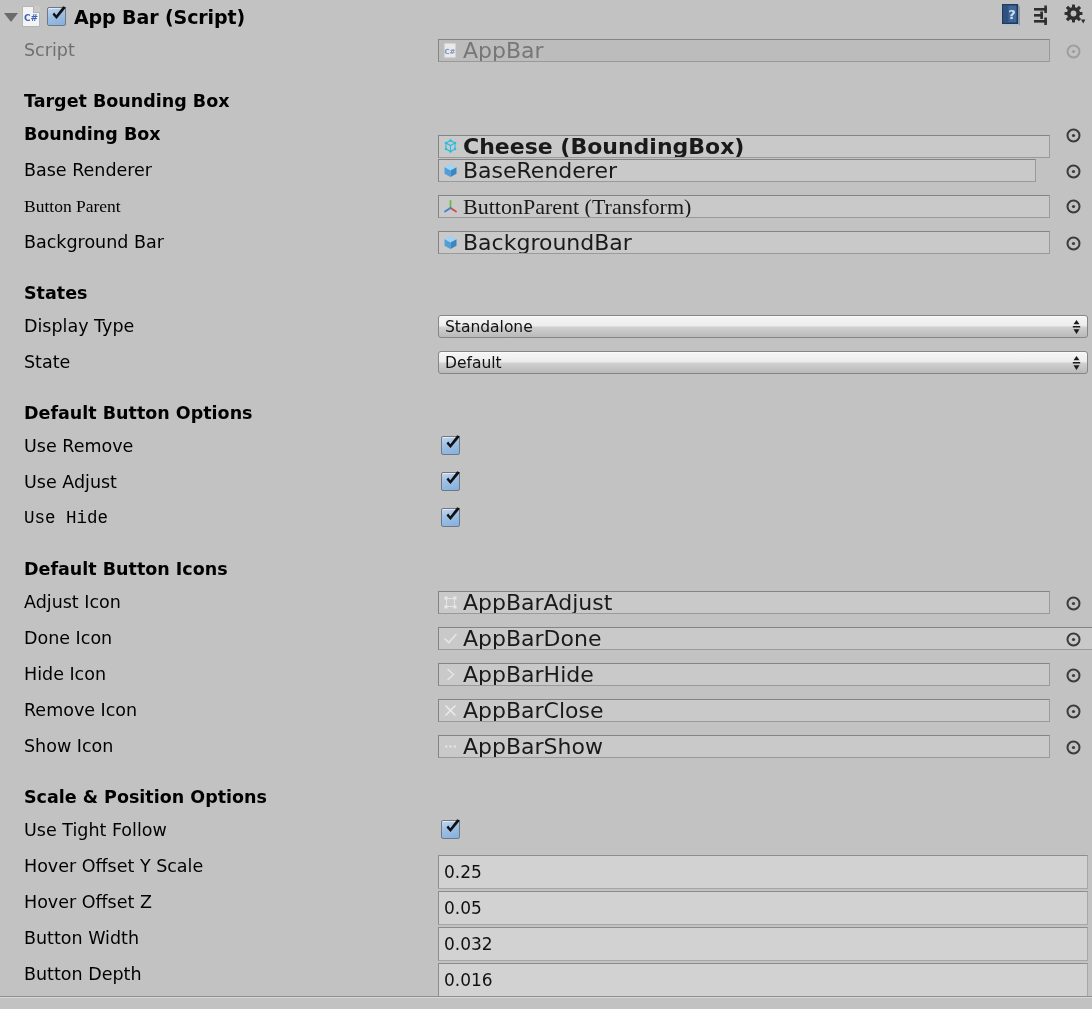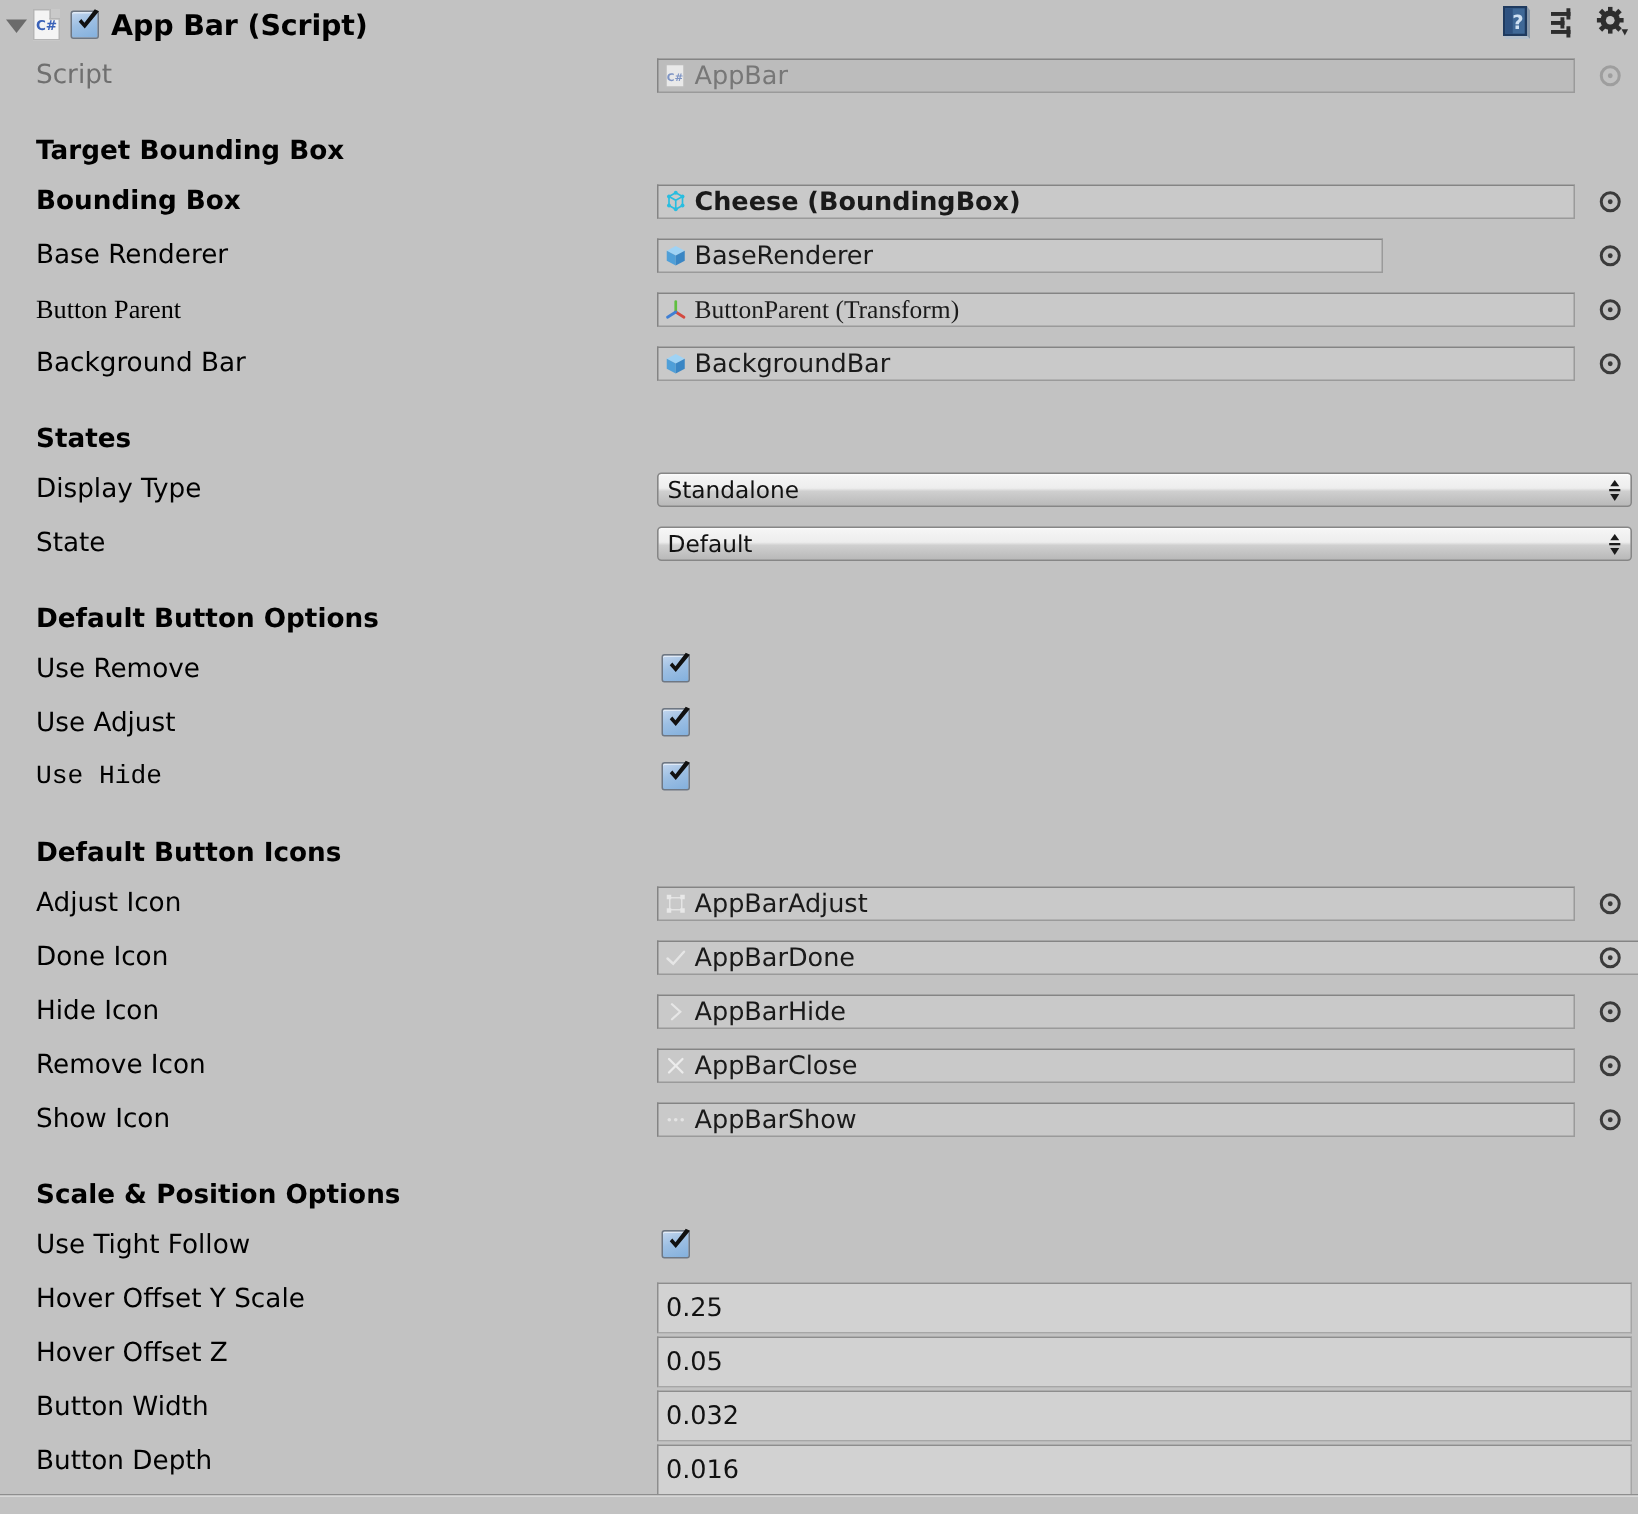--- a/index.html
+++ b/index.html
@@ -134,21 +134,21 @@
     border-top-color: #848484;
     border-left-color: #848484;
     box-sizing: border-box;
     display: flex; align-items: center;
     padding-left: 3px;
     cursor: pointer;
     overflow: hidden;
   }
   .objfield.disabled { background: #bcbcbc; }
   .objfield .ofname {
-    font-size: 17px;
+    font-size: 22px;
     margin-left: 4px;
     white-space: nowrap;
     color: #1a1a1a;
   }
   .objfield.disabled .ofname { color: #777; }
   .objfield.boldval .ofname { font-weight: bold; }
 
   .mini-icon { width: 17px; height: 17px; flex: none; position: relative; }
 
   .picker {
@@ -287,21 +287,21 @@
       </svg>
     </div>
   </div>
 
   <div class="row" style="top:88px;">
     <div class="section-label">Target Bounding Box</div>
   </div>
 
   <div class="row" style="top:121px;">
     <div class="label bold">Bounding Box</div>
-    <div class="objfield boldval" style="left:438px; width:612px;">
+    <div class="objfield boldval" style="left:438px; width:612px;margin-top:12px;">
       <div class="mini-icon">
         <svg width="17" height="17" viewBox="0 0 17 17">
           <g stroke="#28bde0" stroke-width="1.1" fill="none">
             <path d="M4 5 L8.5 2.5 L13 5 L13 11 L8.5 13.5 L4 11 Z"></path>
             <path d="M4 5 L8.5 7.5 L13 5 M8.5 7.5 L8.5 13.5"></path>
           </g>
           <g fill="#28bde0">
             <circle cx="4" cy="5" r="1.3"></circle>
               <circle cx="13" cy="5" r="1.3"></circle>
             <circle cx="4" cy="11" r="1.3"></circle>
@@ -316,21 +316,21 @@
     <div class="picker" style="left:1066px;">
       <svg width="15" height="15" viewBox="0 0 15 15">
         <circle cx="7.5" cy="7.5" r="6" fill="none" stroke="#3b3b3b" stroke-width="2"></circle>
         <circle cx="7.5" cy="7.5" r="1.6" fill="#3b3b3b"></circle>
       </svg>
     </div>
   </div>
 
   <div class="row" style="top:157px;">
     <div class="label">Base Renderer</div>
-    <div class="objfield" style="left:438px; width:484px;">
+    <div class="objfield" style="left:438px; width:598px;">
       <div class="mini-icon">
         <svg width="17" height="17" viewBox="0 0 17 17">
           <path d="M8.5 2 L14.5 5.2 L8.5 8.4 L2.5 5.2 Z" fill="#9fd3f5"></path>
           <path d="M2.5 5.2 L8.5 8.4 L8.5 15 L2.5 11.8 Z" fill="#4f9fd8"></path>
           <path d="M14.5 5.2 L8.5 8.4 L8.5 15 L14.5 11.8 Z" fill="#3a86c4"></path>
         </svg>
       </div>
       <div class="ofname">BaseRenderer</div>
     </div>
     <div class="picker" style="left:1066px;">

